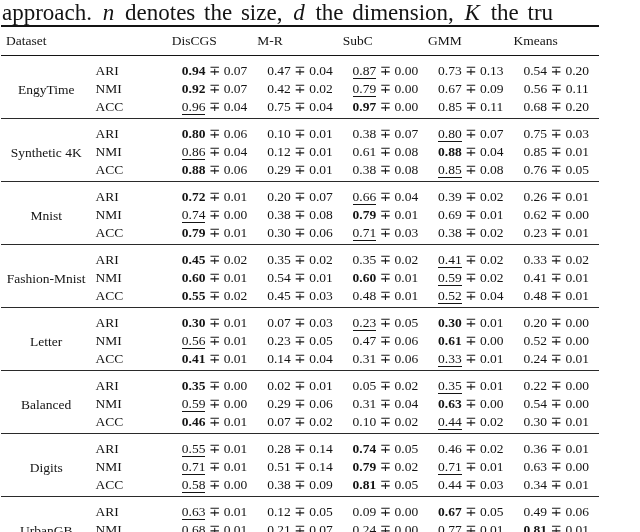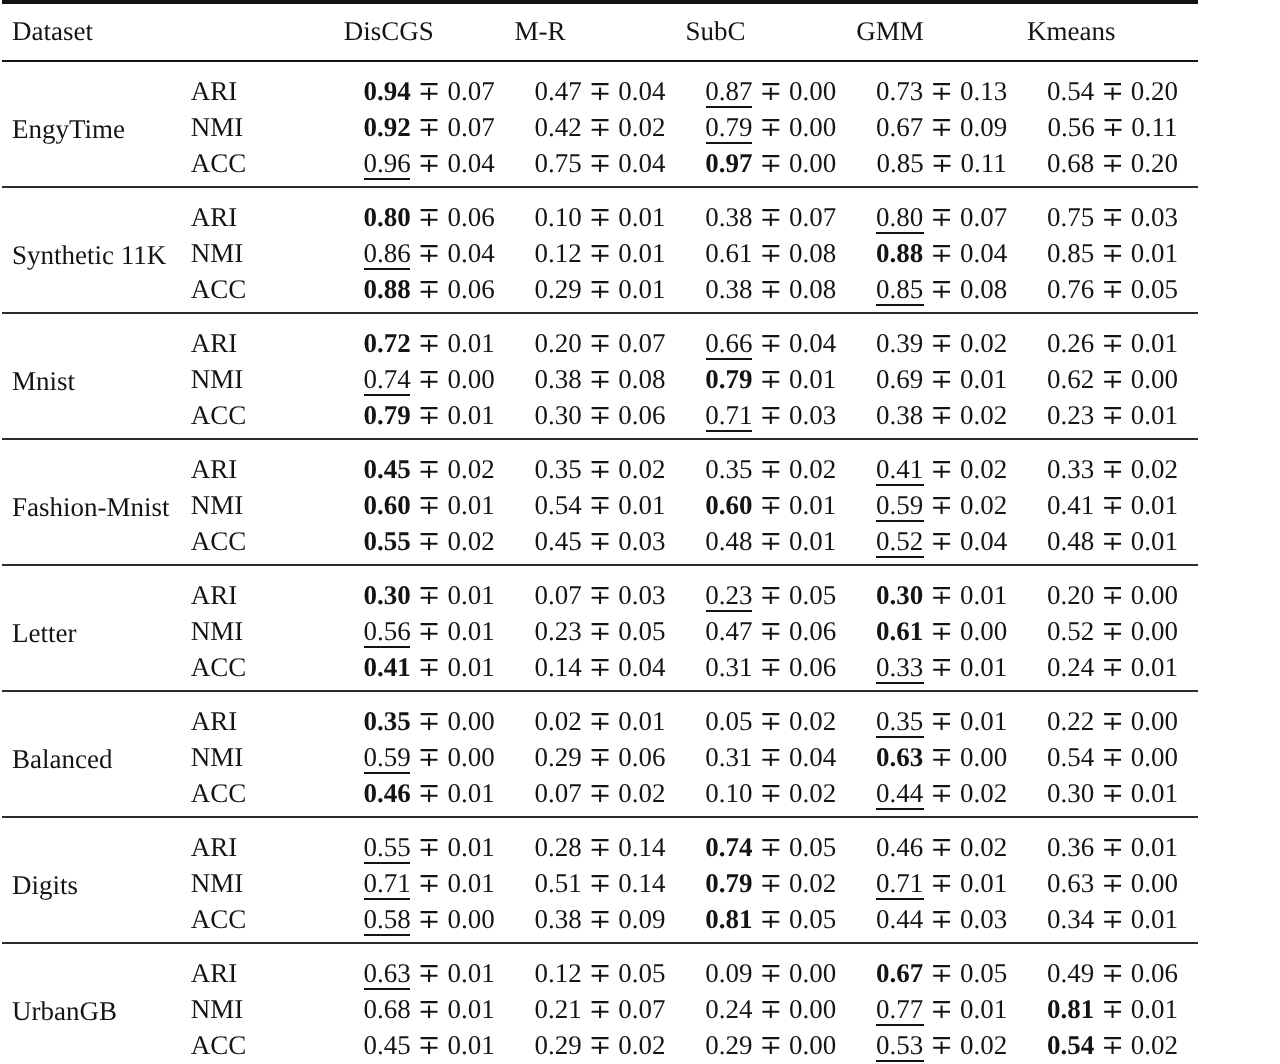--- a/index.html
+++ b/index.html
@@ -31,36 +31,37 @@
   }
   thead tr { height: 29px; }
   thead { border-bottom: 1.2px solid #141414; }
   th { font-weight: normal; text-align: left; padding: 0; }
   th.col-dataset { text-align: left; padding-left: 5px; }
   tbody { border-top: 1px solid #2a2a2a; }
   td { text-align: center; padding: 0; height: 18px; line-height: 18px; }
   tbody tr:first-child td { padding-top: 6px; }
   tbody tr:last-child td { padding-bottom: 2px; }
   td.dataset {
-    text-align: left; padding-left: 5px;
+    text-align: center; padding-left: 5px;
     vertical-align: middle;
   }
   td.metric { text-align: left; padding-left: 9px; }
   .mean.b { font-weight: bold; text-align: center; }
   .mean.u {
     display: inline-block;
     line-height: 15px;
     border-bottom: 1.2px solid #141414;
   }
   .mp { margin: 0 3.5px; }
 </style>
 </head>
 <body>
 
 <div class="page">
+  <div class="caption"><span>approach. </span><span class="it">n</span><span> denotes the size, </span><span class="it">d</span><span> the dimension, </span><span class="it">K</span><span> the tru</span></div>
   <table class="results">
     <thead>
       <tr id="header-row">
           <th class="col-dataset">Dataset</th>
           <th class="col-metric"></th>
           <th class="col-value">DisCGS</th>
           <th class="col-value">M-R</th>
           <th class="col-value">SubC</th>
           <th class="col-value">GMM</th>
           <th class="col-value">Kmeans</th>
@@ -88,21 +89,21 @@
           <td class="metric">ACC</td>
           <td class="value"><span class="mean u">0.96</span><span class="mp">∓</span><span class="err">0.04</span></td>
           <td class="value"><span class="mean ">0.75</span><span class="mp">∓</span><span class="err">0.04</span></td>
           <td class="value"><span class="mean b">0.97</span><span class="mp">∓</span><span class="err">0.00</span></td>
           <td class="value"><span class="mean ">0.85</span><span class="mp">∓</span><span class="err">0.11</span></td>
           <td class="value"><span class="mean ">0.68</span><span class="mp">∓</span><span class="err">0.20</span></td>
         </tr>
       </tbody>
       <tbody>
         <tr>
-          <td rowspan="3" class="dataset">Synthetic 11K</td>
+          <td rowspan="3" class="dataset">Synthetic 4K</td>
           <td class="metric">ARI</td>
           <td class="value"><span class="mean b">0.80</span><span class="mp">∓</span><span class="err">0.06</span></td>
           <td class="value"><span class="mean ">0.10</span><span class="mp">∓</span><span class="err">0.01</span></td>
           <td class="value"><span class="mean ">0.38</span><span class="mp">∓</span><span class="err">0.07</span></td>
           <td class="value"><span class="mean u">0.80</span><span class="mp">∓</span><span class="err">0.07</span></td>
           <td class="value"><span class="mean ">0.75</span><span class="mp">∓</span><span class="err">0.03</span></td>
         </tr>
         <tr>
           <td class="metric">NMI</td>
           <td class="value"><span class="mean u">0.86</span><span class="mp">∓</span><span class="err">0.04</span></td>

